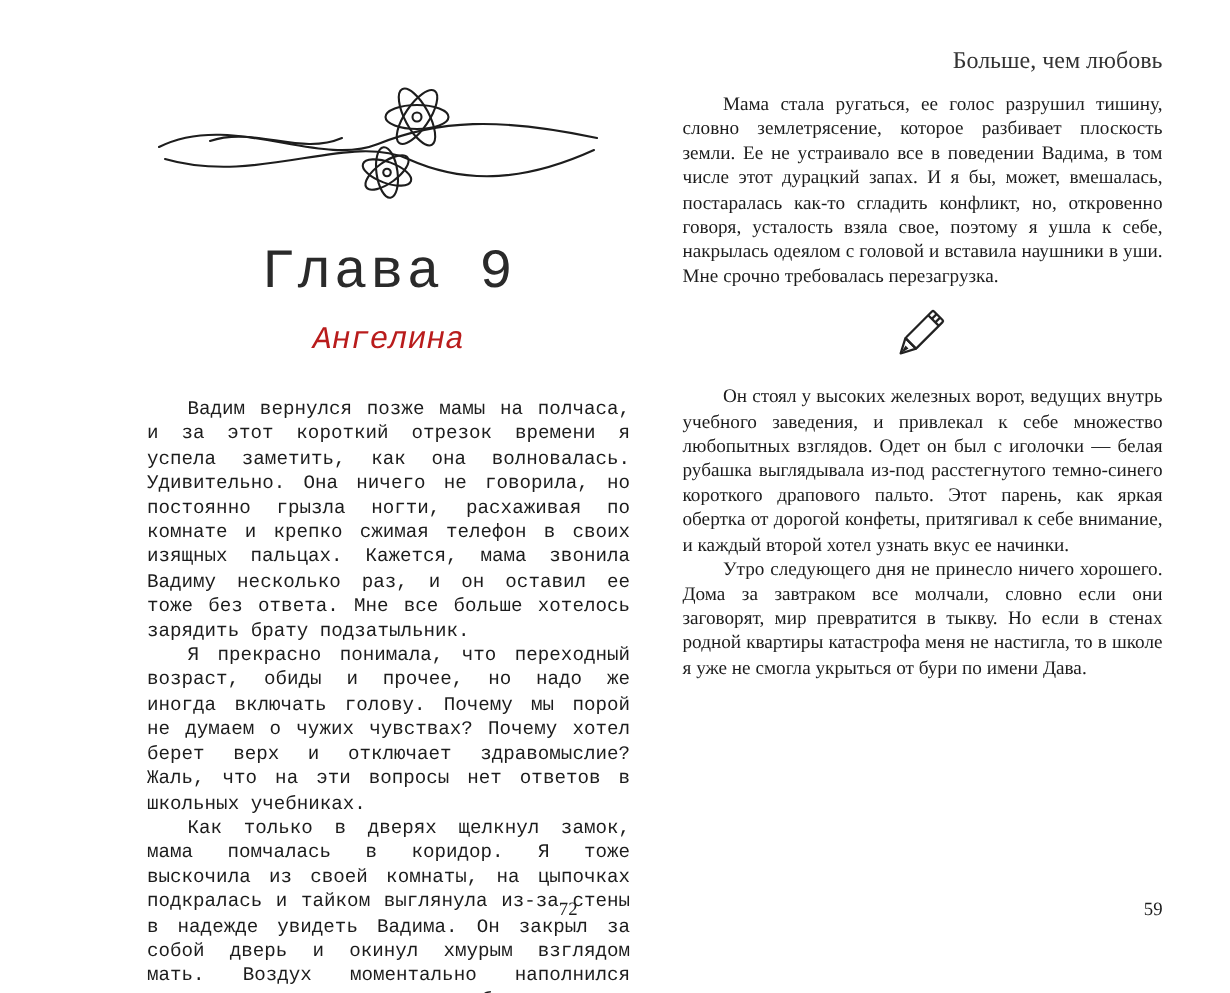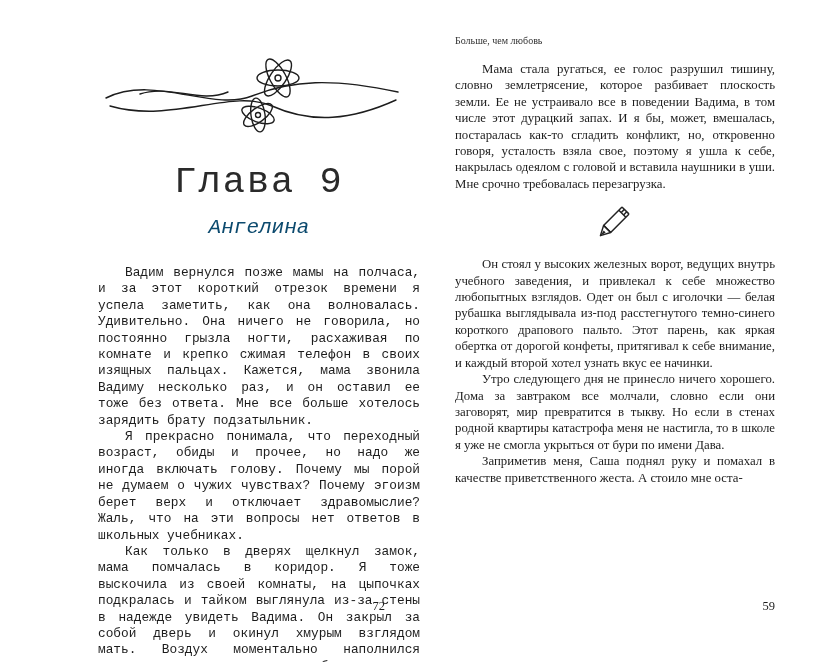--- a/index.html
+++ b/index.html
@@ -18,30 +18,30 @@
   .ornament-flowers { margin: 48px 0 0 2px; width: 306px; height: 92px; }
   .ornament-flowers svg { display: block; width: 100%; height: 100%; }
 
   .chapter-title {
     margin-top: 20px; text-align: center;
     font-size: 37px; font-weight: 400; letter-spacing: 2px; color: #2a2a2a;
     line-height: 44px;
   }
   .chapter-subtitle {
     margin-top: 12px; text-align: center;
-    font-size: 21px; font-style: italic; color: #0c4a6e;
+    font-size: 21px; font-style: italic; color: #b91c1c;
   }
 
   .body-text { font-size: 12.8px; line-height: 16.4px; text-align: justify; }
   .body-text p { margin: 0; text-indent: 27px; }
   .body-text p.no-indent { text-indent: 0; }
 
   .left-body { margin-top: 26px; }
 
-  .running-head { margin-top: 34px; text-align: left; font-size: 10px; color: #333333; line-height: 14px; }
+  .running-head { margin-top: 34px; text-align: right; font-size: 16px; color: #333333; line-height: 14px; }
   .right-body-top { margin-top: 13px; }
 
   .ornament-pencil { height: 44px; display: flex; justify-content: center; align-items: center; margin: 12px 0 8px; }
   .ornament-pencil svg { display: block; }
 
   .page-number { position: absolute; bottom: 48px; font-size: 12.5px; text-align: right; color: #1c1c1c; }
   .page-left  .page-number { left: 63px; width: 322px; }
   .page-right .page-number { left: 45px; width: 320px; }
 </style>
 </head>
@@ -73,21 +73,21 @@
           </g>
         </svg>
       </div>
 
       <div class="chapter-title">Глава 9</div>
 
       <div class="chapter-subtitle">Ангелина</div>
 
       <div class="body-text left-body">
         <p>Вадим вернулся позже мамы на полчаса, и за этот короткий отрезок времени я успела заметить, как она волновалась. Удивительно. Она ничего не говорила, но постоянно грызла ногти, расхаживая по комнате и крепко сжимая телефон в своих изящных пальцах. Кажется, мама звонила Вадиму несколько раз, и он оставил ее тоже без ответа. Мне все больше хотелось зарядить брату подзатыльник.</p>
-        <p>Я прекрасно понимала, что переходный возраст, обиды и прочее, но надо же иногда включать голову. Почему мы порой не думаем о чужих чувствах? Почему эгоизм берет верх и отключает здравомыслие? Жаль, что на эти вопросы нет ответов в школьных учебниках.</p>
+        <p>Я прекрасно понимала, что переходный возраст, обиды и прочее, но надо же иногда включать голову. Почему мы порой не думаем о чужих чувствах? Почему хотел берет верх и отключает здравомыслие? Жаль, что на эти вопросы нет ответов в школьных учебниках.</p>
         <p>Как только в дверях щелкнул замок, мама помчалась в коридор. Я тоже выскочила из своей комнаты, на цыпочках подкралась и тайком выглянула из-за стены в надежде увидеть Вадима. Он закрыл за собой дверь и окинул хмурым взглядом мать. Воздух моментально наполнился запахом комнаты прохлады и таба-</p>
       </div>
 
     </div>
     <div class="page-number">72</div>
   </div>
 
   <div class="page page-right">
     <div class="content">
 
@@ -106,20 +106,19 @@
             <line x1="6.7" y1="0" x2="6.7" y2="4.5"></line>
             <polygon points="0,26 10,26 5,35.5"></polygon>
             <polygon points="3.6,29.5 6.4,29.5 5,35.5" fill="#222222" stroke="none"></polygon>
           </g>
         </svg>
       </div>
 
       <div class="body-text">
         <p>Он стоял у высоких железных ворот, ведущих внутрь учебного заведения, и привлекал к себе множество любопытных взглядов. Одет он был с иголочки — белая рубашка выглядывала из-под расстегнутого темно-синего короткого драпового пальто. Этот парень, как яркая обертка от дорогой конфеты, притягивал к себе внимание, и каждый второй хотел узнать вкус ее начинки.</p>
         <p>Утро следующего дня не принесло ничего хорошего. Дома за завтраком все молчали, словно если они заговорят, мир превратится в тыкву. Но если в стенах родной квартиры катастрофа меня не настигла, то в школе я уже не смогла укрыться от бури по имени Дава.</p>
-        <p>Заприметив меня, Саша поднял руку и помахал в качестве приветственного жеста. А стоило мне оста-</p>
       </div>
 
     </div>
     <div class="page-number">59</div>
   </div>
 
 </div>
 
 </body></html>

